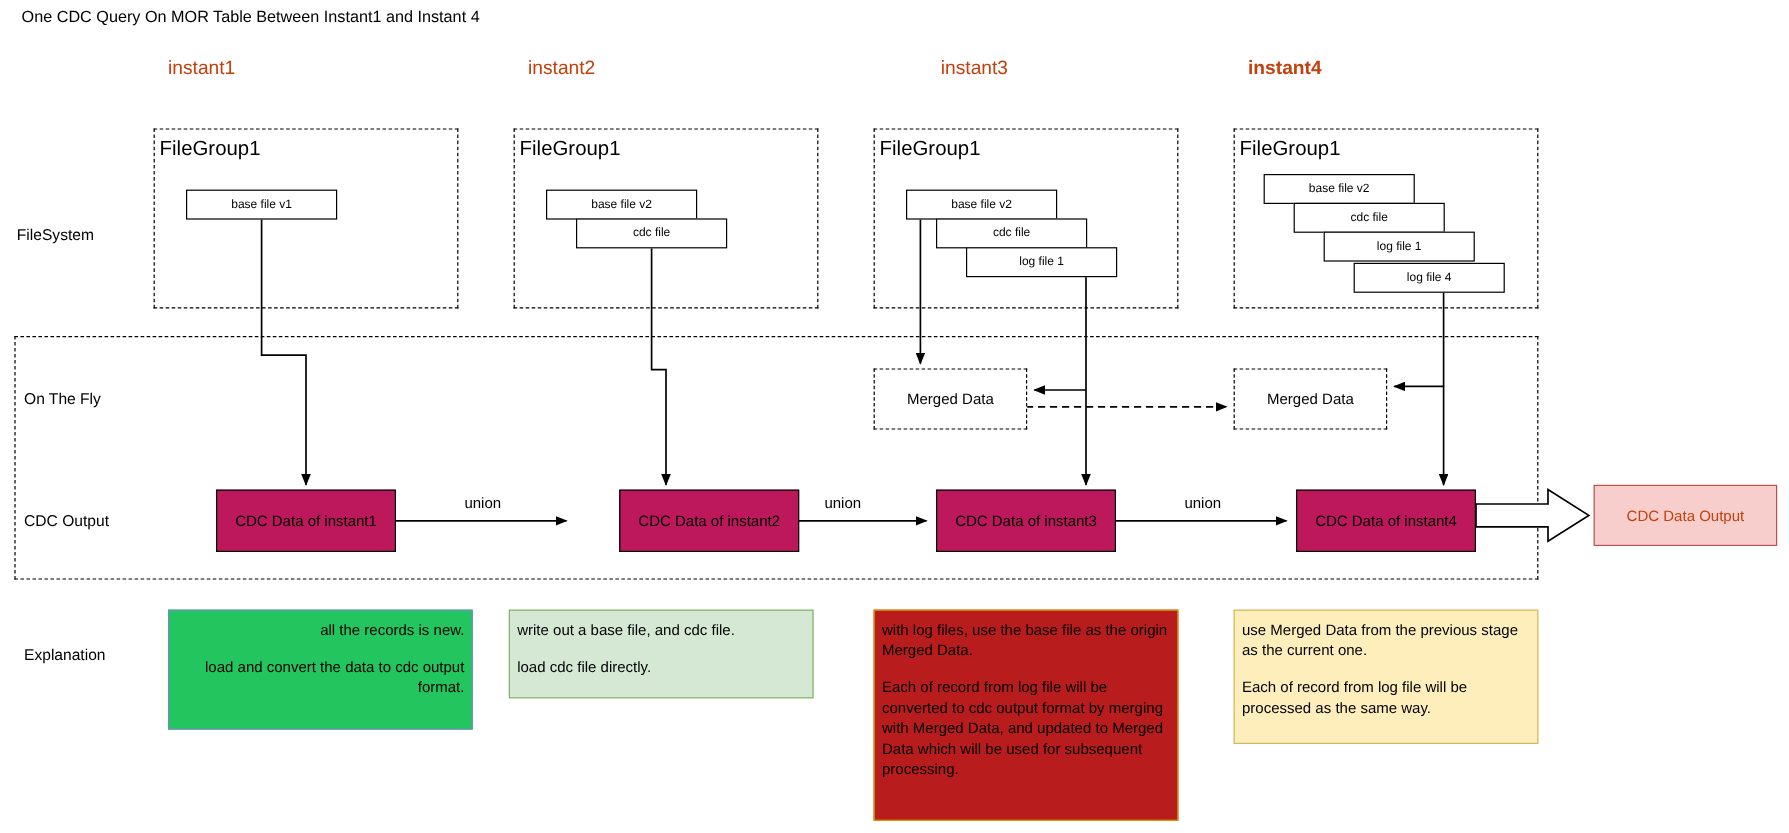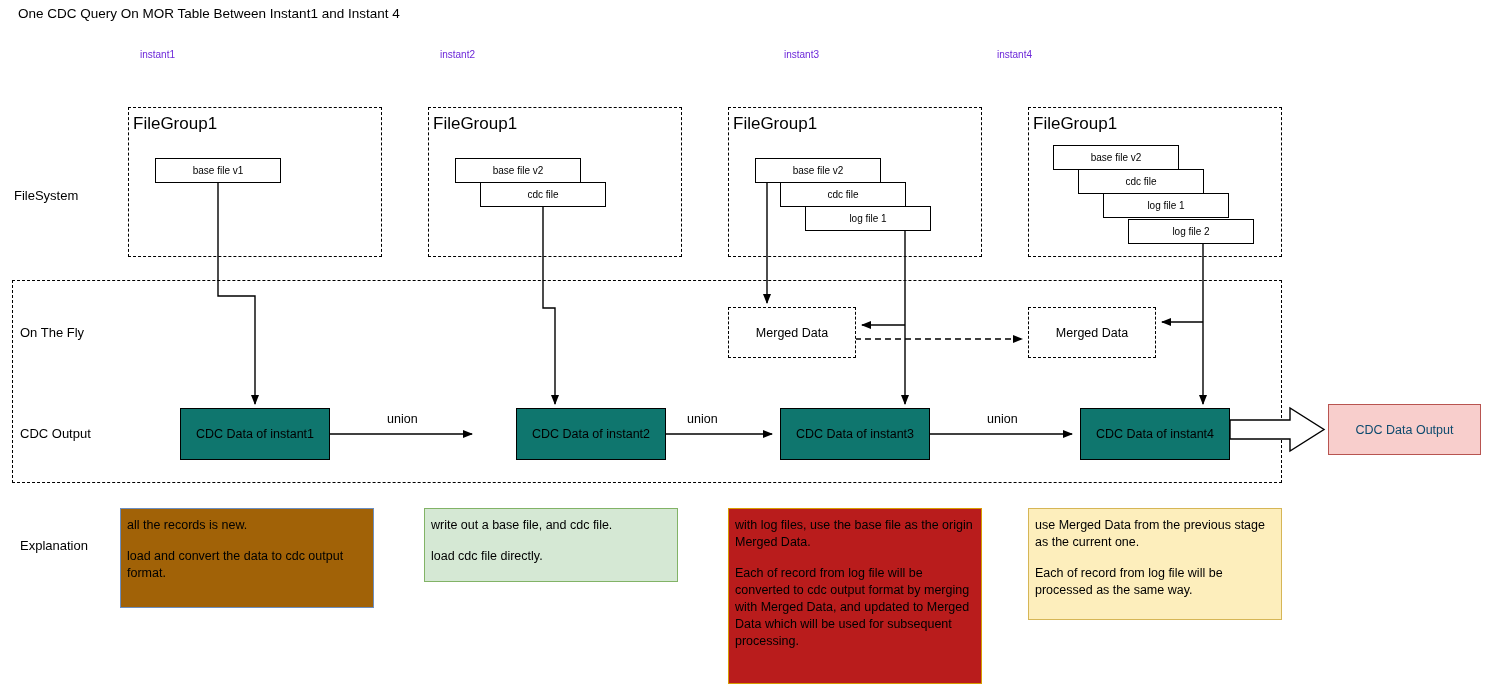--- a/index.html
+++ b/index.html
@@ -6,21 +6,21 @@
   body{
     width:1491px;height:694px;position:relative;overflow:hidden;
     font-family:"Liberation Sans","DejaVu Sans",sans-serif;
     color:#000000;
     -webkit-font-smoothing:antialiased;
   }
   .abs{position:absolute;box-sizing:border-box;}
 
   #title{left:18px;top:6px;font-size:13.5px;color:#000;white-space:nowrap;}
 
-  .col-label{font-size:10px;color:#6d28d9;white-space:nowrap;}
+  .col-label{font-size:16px;color:#c2410c;white-space:nowrap;}
   .row-label{font-size:13px;color:#000;white-space:nowrap;}
 
   .dashed-group{
     border:1.6px dashed #000;background:transparent;
   }
   .group-title{
     position:absolute;left:4px;top:6px;font-size:17px;white-space:nowrap;
   }
 
   .file-box{
@@ -29,29 +29,29 @@
     font-size:10px;white-space:nowrap;z-index:5;
   }
 
   .merged-box{
     border:1.6px dashed #000;background:#ffffff;
     display:flex;align-items:center;justify-content:center;
     font-size:12.5px;white-space:nowrap;z-index:6;
   }
 
   .cdc-box{
-    border:1.3px solid #000;background:#0f766e;
+    border:1.3px solid #000;background:#be185d;
     display:flex;align-items:center;justify-content:center;
     font-size:12.5px;white-space:nowrap;z-index:6;
   }
 
   .out-box{
     border:1.3px solid #b85450;background:#f8cecc;
     display:flex;align-items:center;justify-content:center;
-    font-size:12.5px;white-space:nowrap;z-index:6;color:#0c4a6e;
+    font-size:12.5px;white-space:nowrap;z-index:6;color:#c2410c;
   }
 
   .union-label{font-size:12.5px;white-space:nowrap;background:#fff;padding:0 2px;z-index:7;}
 
   .expl{
     border-width:1px;border-style:solid;
     font-size:12.5px;line-height:17px;padding:8px 6px 6px 6px;
     z-index:4;
   }
   .expl p{margin:0 0 14px 0;}
@@ -60,21 +60,21 @@
   #wires{position:absolute;left:0;top:0;width:1491px;height:694px;z-index:3;pointer-events:none;}
 </style>
 </head>
 <body>
 
 <div class="abs" id="title">One CDC Query On MOR Table Between Instant1 and Instant 4</div>
 
 <div class="abs col-label" style="left:140px;top:49px;">instant1</div>
 <div class="abs col-label" style="left:440px;top:49px;">instant2</div>
 <div class="abs col-label" style="left:740px;top:49px;padding-left:44px;">instant3</div>
-<div class="abs col-label" style="left:997px;top:49px;">instant4</div>
+<div class="abs col-label" style="left:1040px;top:49px;font-weight:bold;">instant4</div>
 
 <div class="abs row-label" style="left:14px;top:188px;">FileSystem</div>
 <div class="abs row-label" style="left:20px;top:325px;">On The Fly</div>
 <div class="abs row-label" style="left:20px;top:426px;">CDC Output</div>
 <div class="abs row-label" style="left:20px;top:538px;">Explanation</div>
 
 <svg id="wires" viewBox="0 0 1491 694">
   <defs>
     <marker id="arw" markerWidth="10" markerHeight="8" refX="9" refY="4" orient="auto" markerUnits="userSpaceOnUse">
       <path d="M0,0 L10,4 L0,8 z" fill="#000"></path>
@@ -124,37 +124,37 @@
 <div class="abs file-box" style="left:755px;top:158px;width:126px;height:25px;">base file v2</div>
 <div class="abs file-box" style="left:780px;top:182px;width:126px;height:25px;">cdc file</div>
 <div class="abs file-box" style="left:805px;top:206px;width:126px;height:25px;">log file 1</div>
 
 <div class="abs dashed-group" style="left:1028px;top:107px;width:254px;height:150px;z-index:2;">
   <span class="group-title">FileGroup1</span>
 </div>
 <div class="abs file-box" style="left:1053px;top:145px;width:126px;height:25px;">base file v2</div>
 <div class="abs file-box" style="left:1078px;top:169px;width:126px;height:25px;">cdc file</div>
 <div class="abs file-box" style="left:1103px;top:193px;width:126px;height:25px;">log file 1</div>
-<div class="abs file-box" style="left:1128px;top:219px;width:126px;height:25px;">log file 2</div>
+<div class="abs file-box" style="left:1128px;top:219px;width:126px;height:25px;">log file 4</div>
 
 <div class="abs merged-box" style="left:728px;top:307px;width:128px;height:51px;">Merged Data</div>
 <div class="abs merged-box" style="left:1028px;top:307px;width:128px;height:51px;">Merged Data</div>
 
 <div class="abs cdc-box" style="left:180px;top:408px;width:150px;height:52px;">CDC Data of instant1</div>
 <div class="abs cdc-box" style="left:480px;top:408px;width:150px;height:52px;margin-left:36px;">CDC Data of instant2</div>
 <div class="abs cdc-box" style="left:780px;top:408px;width:150px;height:52px;">CDC Data of instant3</div>
 <div class="abs cdc-box" style="left:1080px;top:408px;width:150px;height:52px;">CDC Data of instant4</div>
 
 <div class="abs union-label" style="left:385px;top:412px;">union</div>
 <div class="abs union-label" style="left:685px;top:412px;">union</div>
 <div class="abs union-label" style="left:985px;top:412px;">union</div>
 
 <div class="abs out-box" style="left: 1328px; top: 404px; width: 153px; height: 51px; background: rgb(248, 206, 204); border-color: rgb(184, 84, 80);">CDC Data Output</div>
 
-<div class="abs expl" id="expl0" style="left:120px;top:508px;width:254px;height:100px;background:#a16207;border-color:#6c8ebf;">
+<div class="abs expl" id="expl0" style="left:140px;top:508px;width:254px;height:100px;background:#22c55e;border-color:#6c8ebf;text-align:right;">
     <p>all the records is new.</p>
     <p>load and convert the data to cdc output format.</p>
   </div>
 <div class="abs expl" id="expl1" style="left:424px;top:508px;width:254px;height:74px;background:#d5e8d4;border-color:#82b366;">
     <p>write out a base file, and cdc file.</p>
     <p>load cdc file directly.</p>
   </div>
 <div class="abs expl" id="expl2" style="left:728px;top:508px;width:254px;height:176px;background:#b91c1c;border-color:#d79b00;">
     <p>with log files, use the base file as the origin Merged Data.</p>
     <p>Each of record from log file will be converted to cdc output format by merging with Merged Data, and updated to Merged Data which will be used for subsequent processing.</p>

